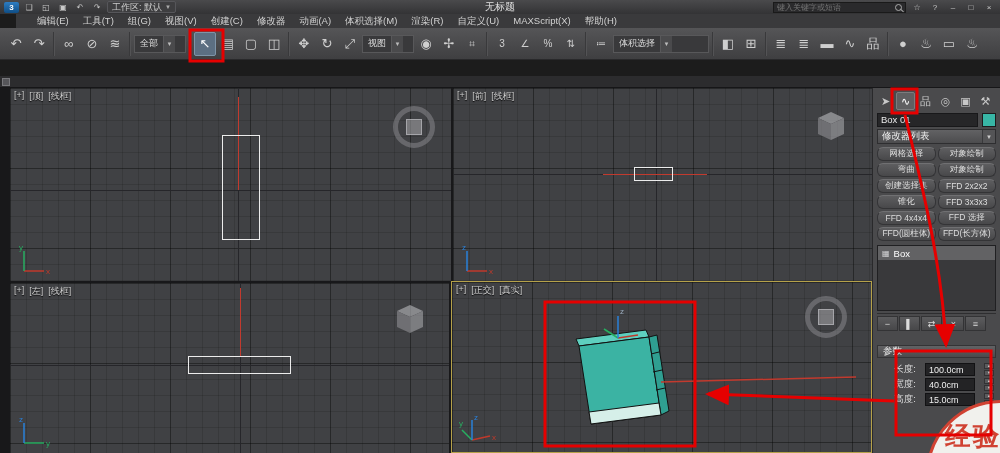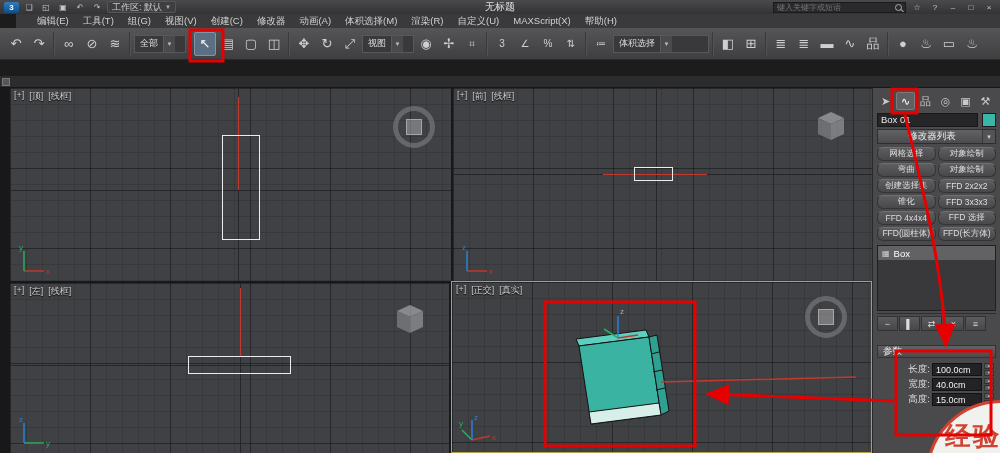--- a/index.html
+++ b/index.html
@@ -81,40 +81,40 @@
     background:#4a4a4c; border-left:1px solid #29292b; padding:2px; z-index:10; }
   .ptabs { display:flex; align-items:center; gap:1px; height:22px; padding:1px; }
   .ptab { width:19px; height:18px; display:flex; align-items:center; justify-content:center;
     font-size:11px; color:#c8c8c8; border-radius:2px; }
   .ptab.active { background:#606062; border:1px solid #7c7c7e; color:#fff; }
   .namerow { display:flex; gap:4px; margin:1px 2px 2px; align-items:flex-end; }
   .nameinput { flex:1; height:14px; background:#262628; border:1px solid #18181a; color:#e8e8e8;
     font-size:9.5px; line-height:12px; padding:0 3px; }
   .swatch { width:14px; height:14px; border:1px solid #1c1c1e; }
   .modlist { display:flex; height:15px; margin:2px; background:linear-gradient(#626264,#4c4c4e);
-    border:1px solid #2e2e30; align-items:center; font-size:9.5px; color:#efefef;text-align:center; }
+    border:1px solid #2e2e30; align-items:center; font-size:9.5px; color:#efefef; }
   .modlist .val { flex:1; padding-left:4px; }
   .modlist .arr { width:13px; align-self:stretch; border-left:1px solid #39393b; background:#545456;
     display:flex; align-items:center; justify-content:center; font-size:6px; color:#ccc; }
   .modgrid { display:grid; grid-template-columns:1fr 1fr; gap:2px; margin:3px 2px; }
   .modbtn { height:14px; background:linear-gradient(#5e5e60,#48484a); border:1px solid #343436;
     border-top-color:#707072; color:#dedede; font-size:8.5px; display:flex; align-items:center;
     justify-content:center; border-radius:6px; white-space:nowrap; overflow:hidden; }
   .stack { height:66px; margin:4px 2px 2px; background:#39393b; border:1px solid #202022; }
   .stackrow { height:14px; background:#626264; display:flex; align-items:center; gap:4px;
     padding:0 4px; color:#fff; font-size:9.5px; }
   .stackrow .glyph { font-size:8px; color:#d6d6d8; }
   .stacktools { display:flex; gap:1px; margin:2px; padding-top:2px; border-top:1px solid #2e2e30; }
   .stkbtn { width:21px; height:15px; background:linear-gradient(#5c5c5e,#474749); border:1px solid #333335;
     font-size:9px; color:#dcdcdc; display:flex; align-items:center; justify-content:center; }
   .rollout { margin:14px 2px 0; }
   .rollhead { height:13px; background:linear-gradient(#626264,#4a4a4c); border:1px solid #343436;
     color:#eaeaea; font-size:9.5px; display:flex; align-items:center; gap:4px; padding-left:5px; }
   .paramrows { padding:5px 2px 0; display:flex; flex-direction:column; gap:2px; }
-  .prow { display:flex; align-items:flex-start; gap:2px; justify-content:flex-end; }
+  .prow { display:flex; align-items:flex-start; gap:9px; justify-content:flex-end; }
   .plabel { font-size:9.5px; color:#dedede; }
   .pfield { width:50px; height:13px; background:#232325; border:1px solid #121214; color:#f0f0f0;
     font-size:9px; display:flex; align-items:center; padding:0 3px; }
   .pspin { width:10px; height:13px; display:flex; flex-direction:column; gap:1px; }
   .pspin span { flex:1; background:#5a5a5c; border:1px solid #323234; color:#cfcfcf;
     font-size:4px; line-height:4px; display:flex; align-items:center; justify-content:center; }
   
   .overlay { position:absolute; left:0; top:0; width:1000px; height:453px; z-index:90; pointer-events:none; }
   .stamp { position:absolute; left:926px; top:400px; width:150px; height:150px; border-radius:50%;
     background:rgba(248,248,244,.96); border:3px solid #d04232; z-index:60; }

